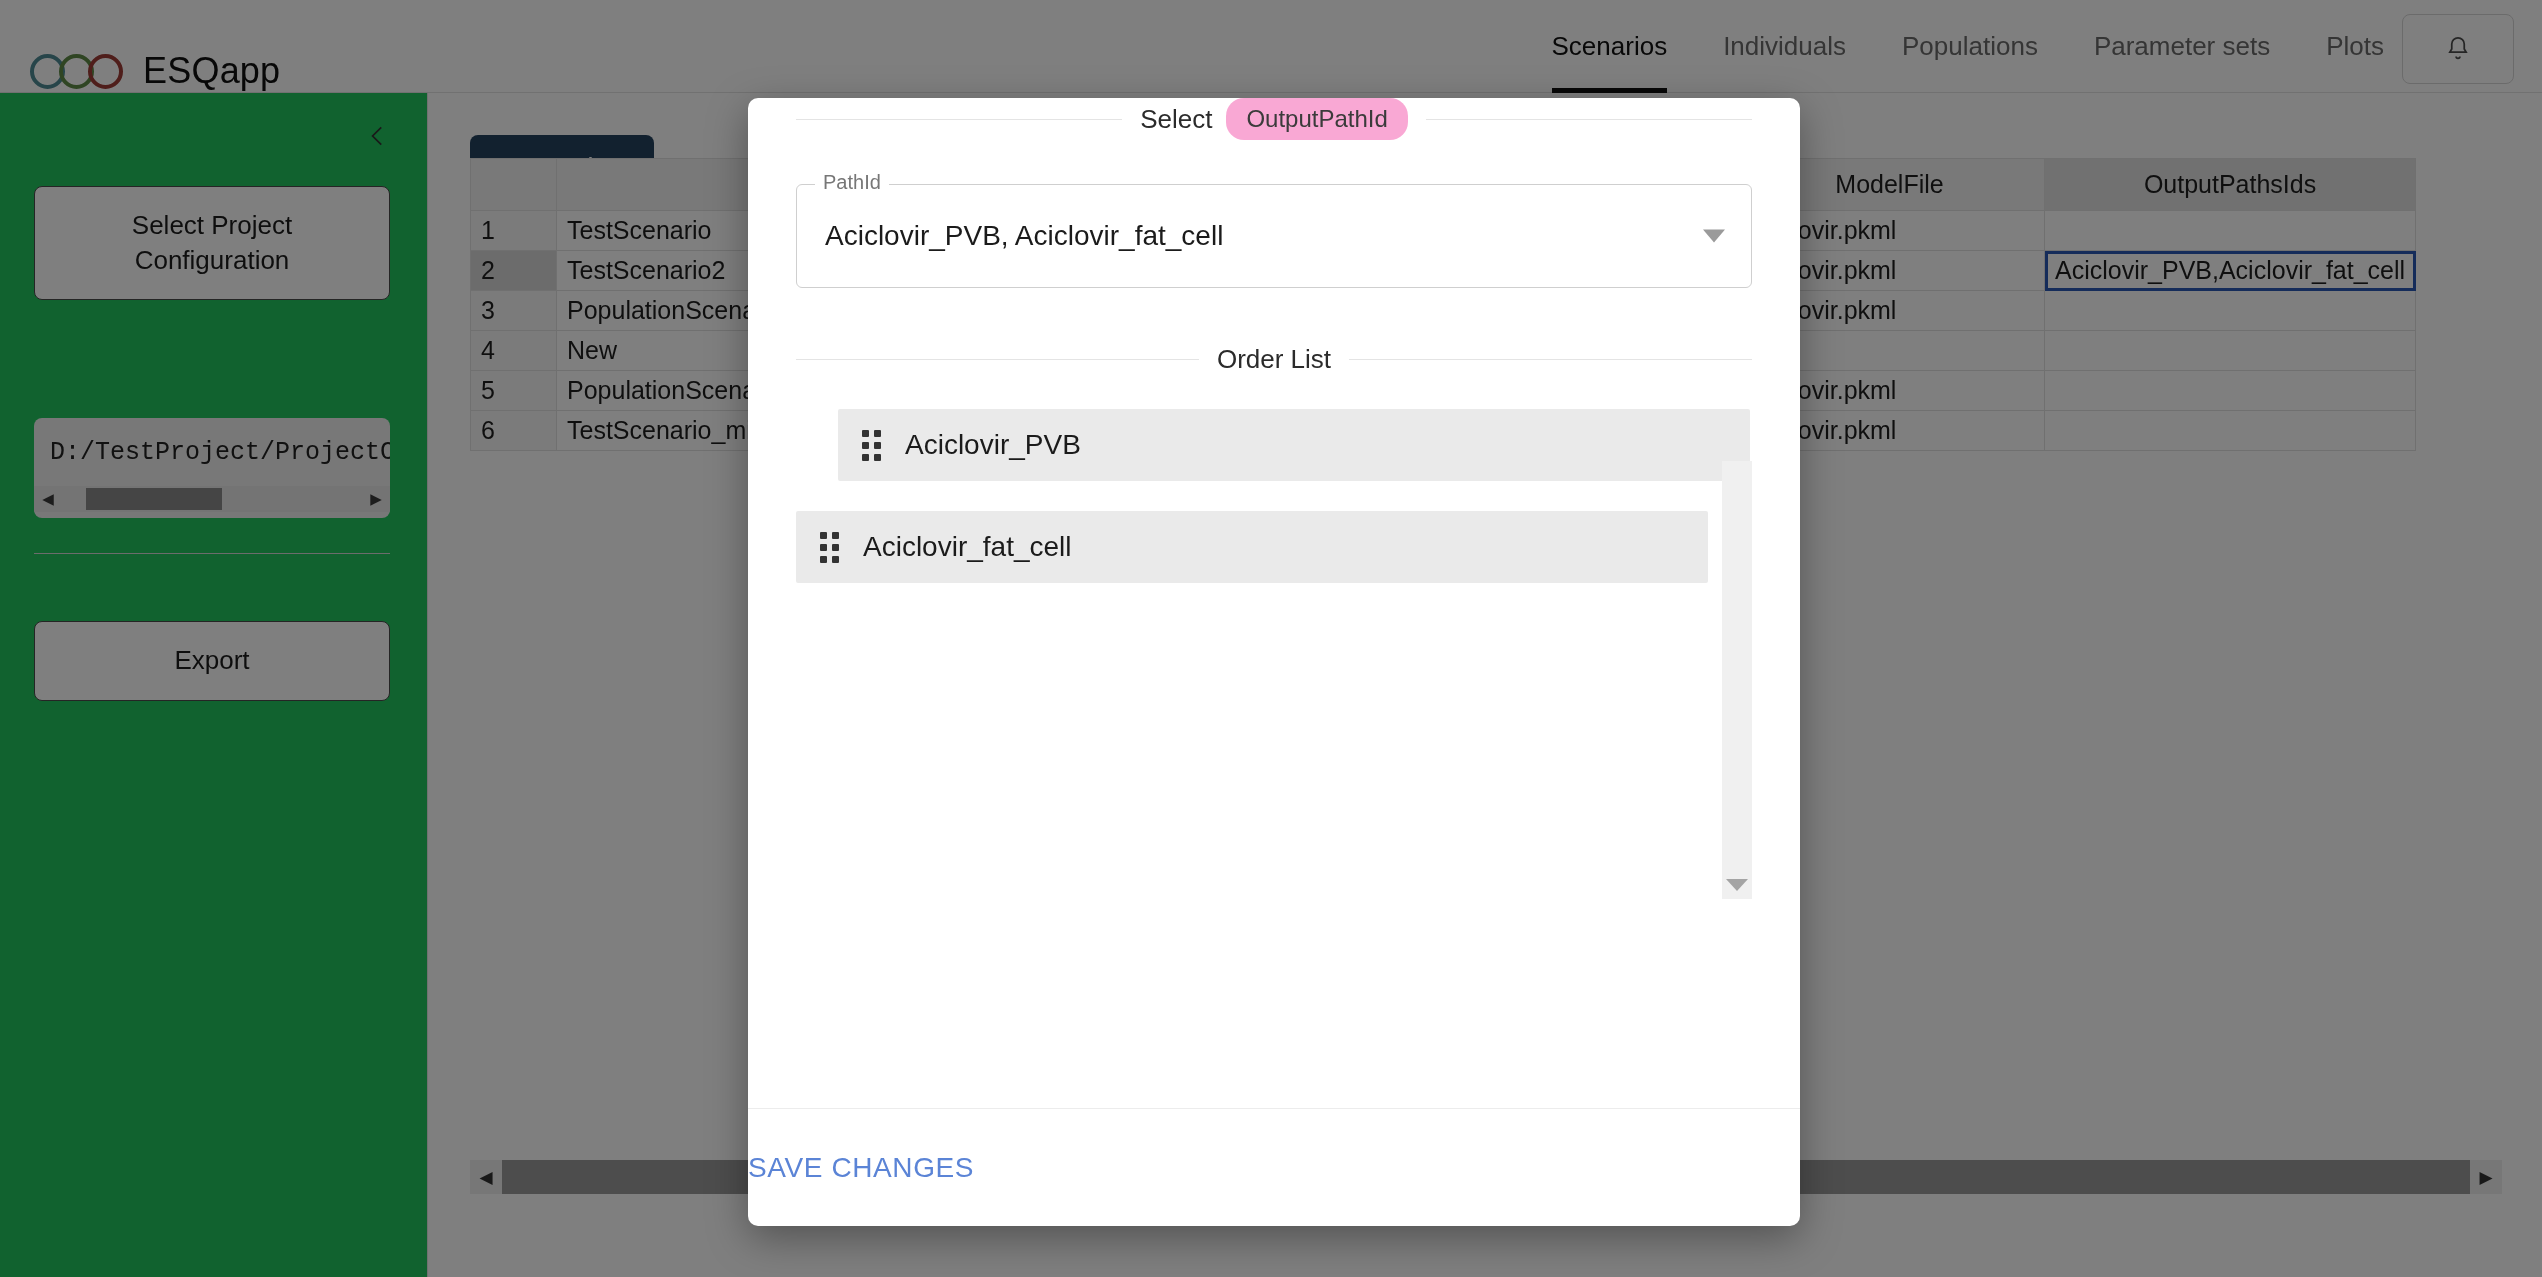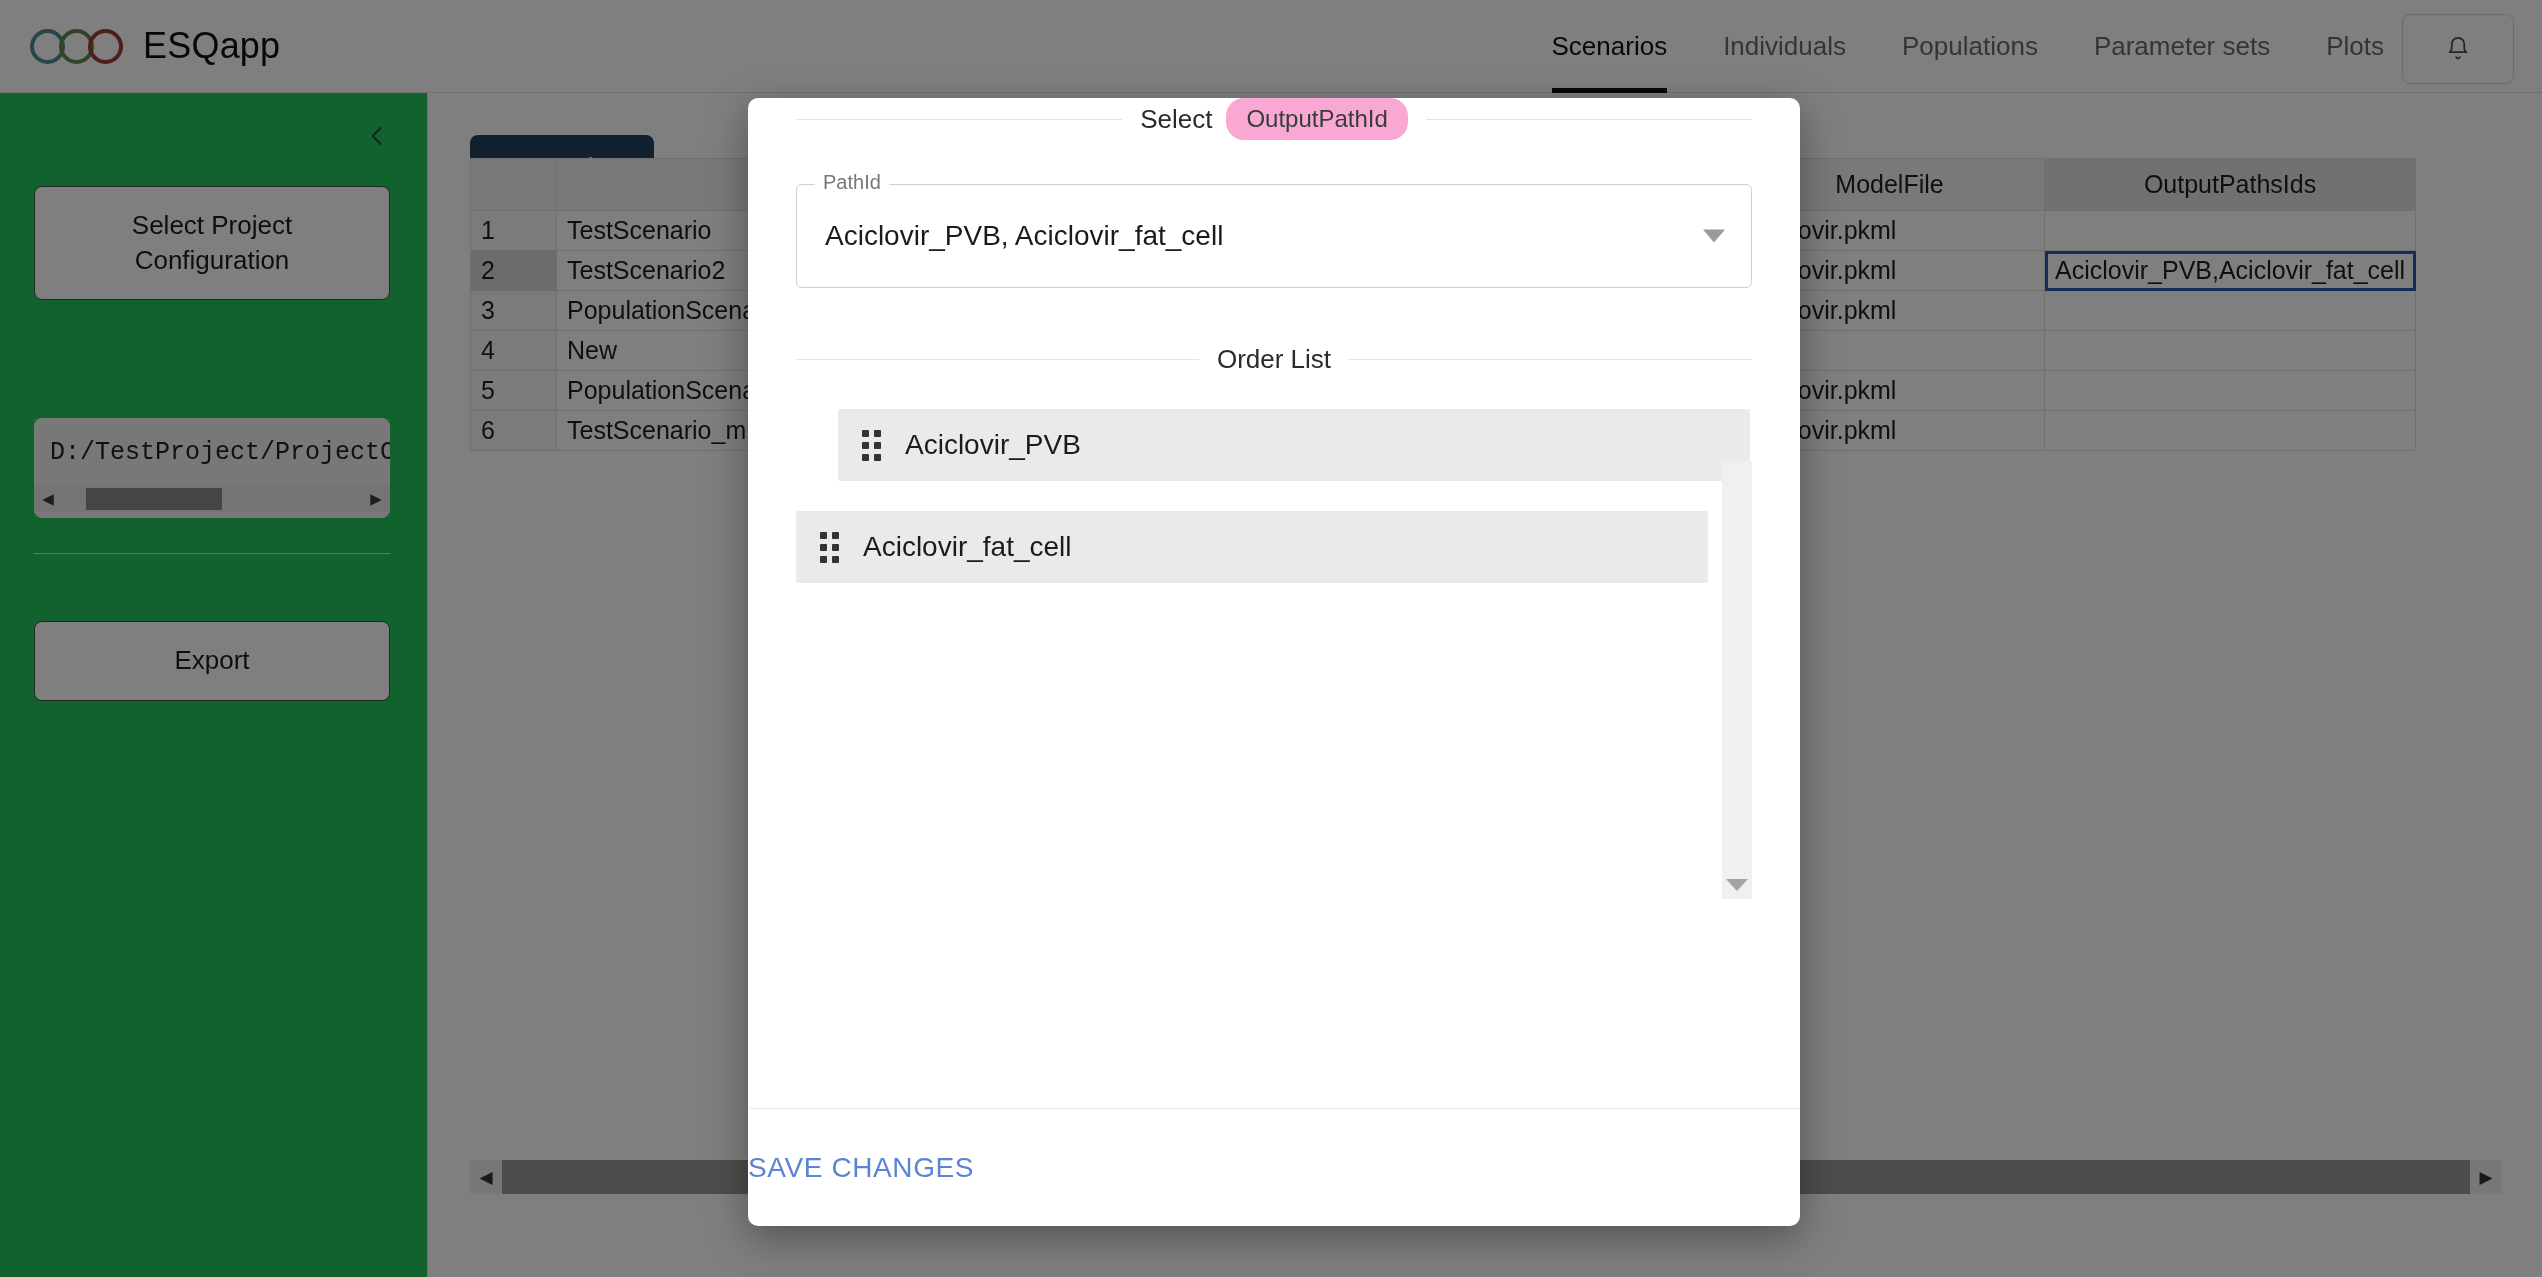--- a/index.html
+++ b/index.html
@@ -10,21 +10,21 @@
     overflow: hidden;
   }
   #root { position: relative; width: 2542px; height: 1277px; }
 
   
   .app { position: absolute; inset: 0; background: #ffffff; }
 
   .topbar {
     position: absolute; left: 0; top: 0; width: 2542px; height: 93px;
     background: #ffffff; border-bottom: 1px solid #e3e3e3;
-    display: flex; align-items: center;
+    display: flex; align-items: flex-end;
   }
   .brand { display: flex; align-items: center; gap: 16px; margin-left: 30px; }
   .logo-rings { display: flex; align-items: center; }
   .ring { width: 35px; height: 35px; border-radius: 50%; border: 4px solid #000; margin-right: -6px; }
   .ring.r1 { border-color: #4f8a94; }
   .ring.r2 { border-color: #5e8a46; }
   .ring.r3 { border-color: #9e3c36; }
   .brand-name { font-size: 36px; color: #111; font-weight: 400; letter-spacing: .2px; margin-left: 10px; }
 
   .nav { position: absolute; right: 130px; top: 0; height: 93px; display: flex; align-items: center; gap: 0; }

